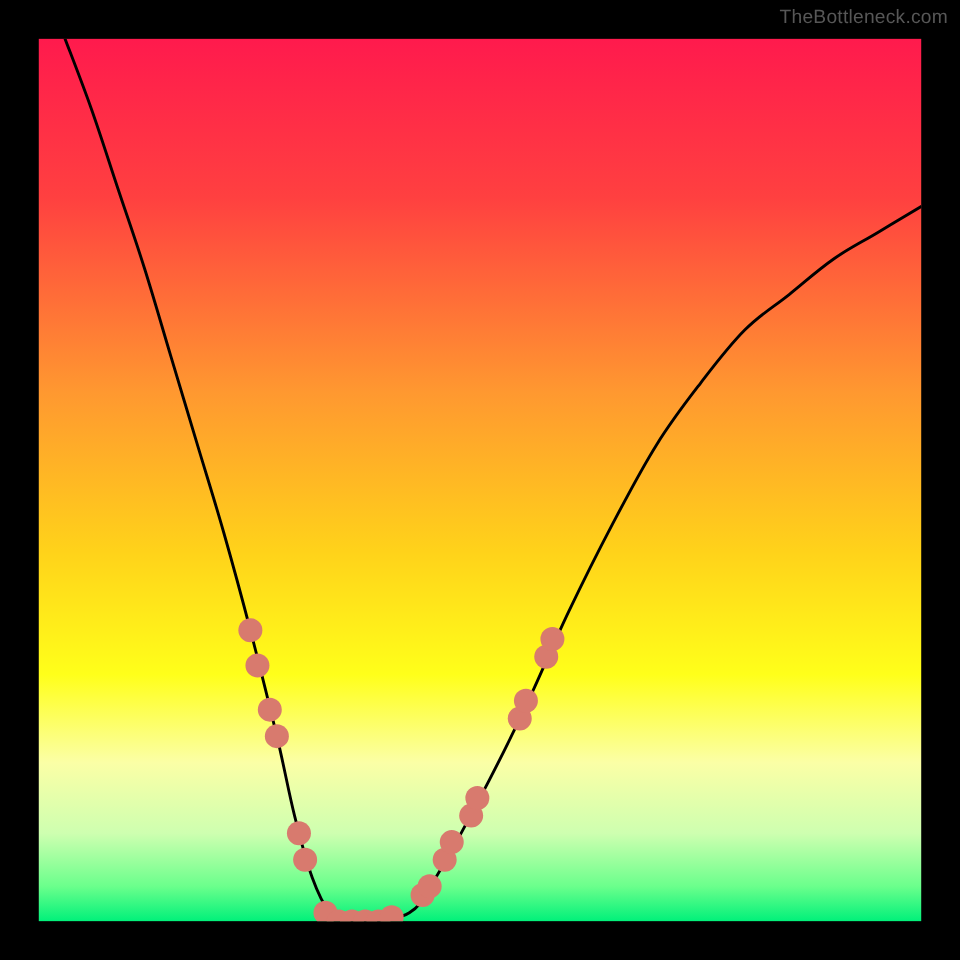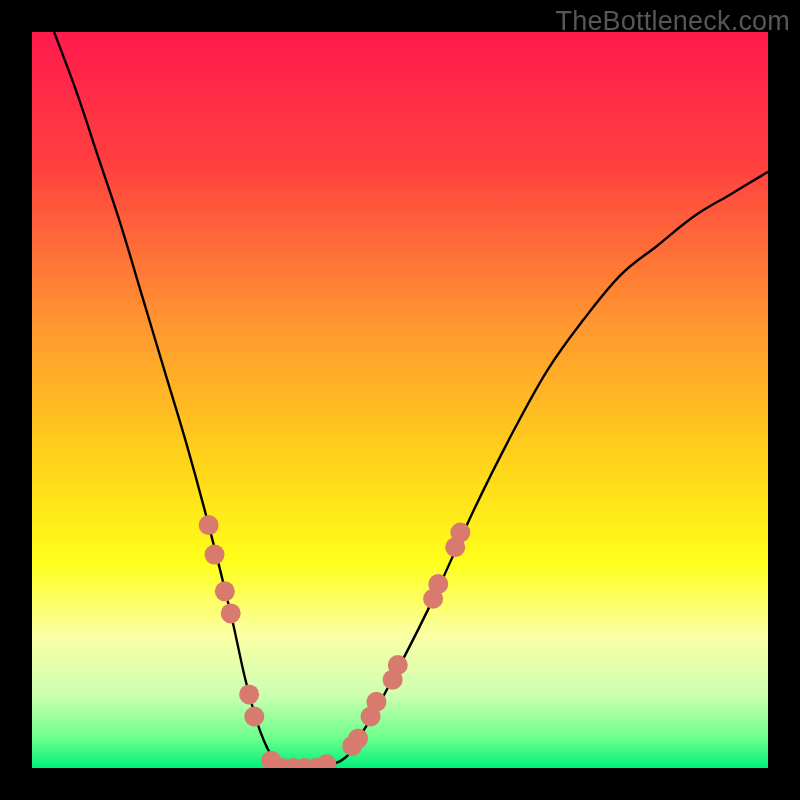--- a/index.html
+++ b/index.html
@@ -32,21 +32,21 @@
     top: 0;
     left: 0;
     width: 100%;
     height: 100%;
   }
   .watermark {
     position: absolute;
     top: 6px;
     right: 10px;
     color: #575757;
-    font-size: 27px;
+    font-size: 16px;
     font-weight: 500;
     letter-spacing: 0.2px;
   }
   svg.curve {
     position: absolute;
     top: 0;
     left: 0;
     width: 100%;
     height: 100%;
   }

